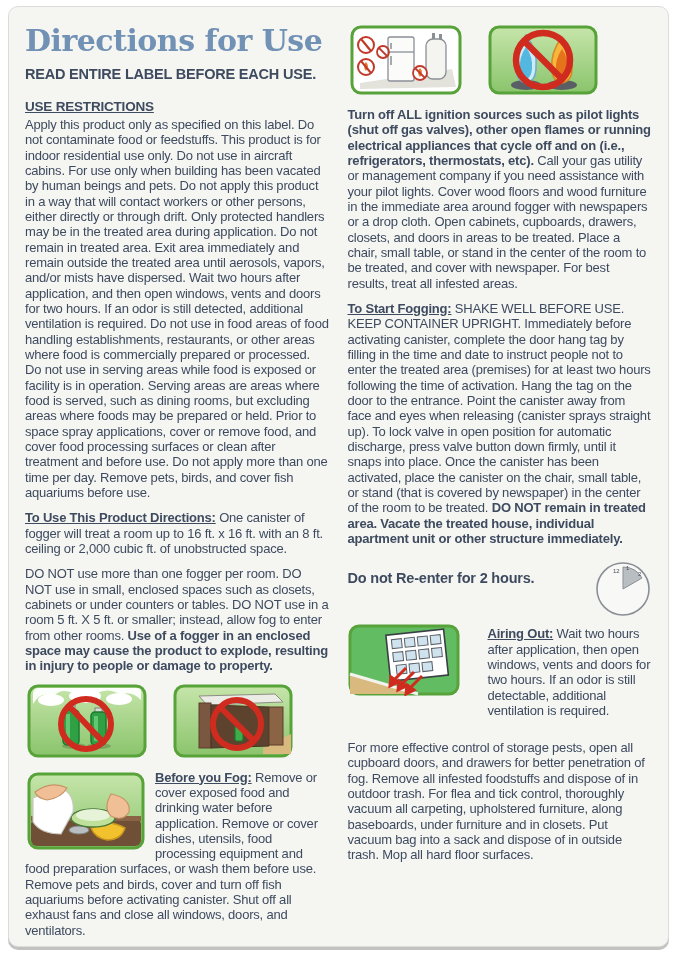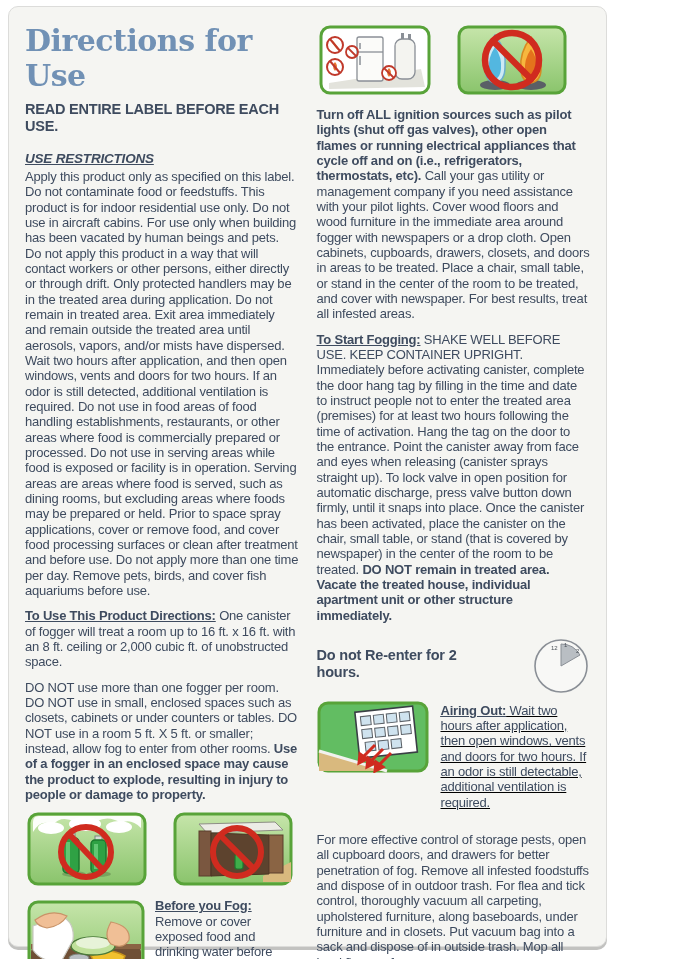--- a/index.html
+++ b/index.html
@@ -1,47 +1,47 @@
 <!DOCTYPE html>
 <html><head>
 <meta charset="utf-8">
 <style>
   html,body{margin:0;padding:0;}
   body{
     width:679px;height:959px;background:#ffffff;overflow:hidden;
     font-family:"Liberation Sans",sans-serif;
   }
   .card{
-    position:absolute;left:8px;top:6px;width:599px;height:941px;
+    position:absolute;left:8px;top:6px;width:661px;height:941px;
     background:#f5f5f2;border:1px solid #dcdcda;border-radius:10px;
     box-shadow:0 3px 0 #c2c2c0;
     box-sizing:border-box;padding:14px 16px;
   }
   .cols{display:flex;gap:18px;}
   .col{width:305px;}
   h1{
     font-family:"DejaVu Serif",serif;font-weight:700;font-size:30px;
     color:#7191b5;margin:2px 0 8px 0;letter-spacing:-0.5px;
   }
   .txt{
     font-size:13px;line-height:1.18;color:#3e4b5f;letter-spacing:-0.2px;
     margin:0 0 10px 0;
   }
   .b{font-weight:700;}
   .u{text-decoration:underline;}
-  .caps{font-size:13.5px;font-style:italic;}
+  .caps{font-size:13.5px;}
   .read{font-size:14.5px;margin-bottom:16px;}
   .tight{margin-bottom:2px;}
   .artrow{display:flex;gap:26px;margin:4px 0 12px 2px;}
   .artrow-left{gap:26px;}
   .beforefog{overflow:hidden;}
   .beforefog svg{float:left;margin:2px 10px 4px 2px;}
   .reenter-row{display:flex;align-items:flex-start;gap:36px;margin:14px 0 6px 0;}
   .reenter-row .txt{font-size:14.5px;margin:10px 0 0 0;flex:1;}
-  .airing-row{display:flex;gap:12px;margin:6px 0 12px 0;text-decoration:underline;}
+  .airing-row{display:flex;gap:28px;margin:6px 0 12px 0;}
   .airing-row .txt{flex:1;margin-top:2px;}
   svg{display:block;}
 </style>
 </head>
 <body>
 
 <svg width="0" height="0" aria-hidden="true">
   <defs>
     <linearGradient id="ggreen" x1="0" y1="0" x2="0" y2="1">
       <stop offset="0" stop-color="#c6e5aa"></stop>

